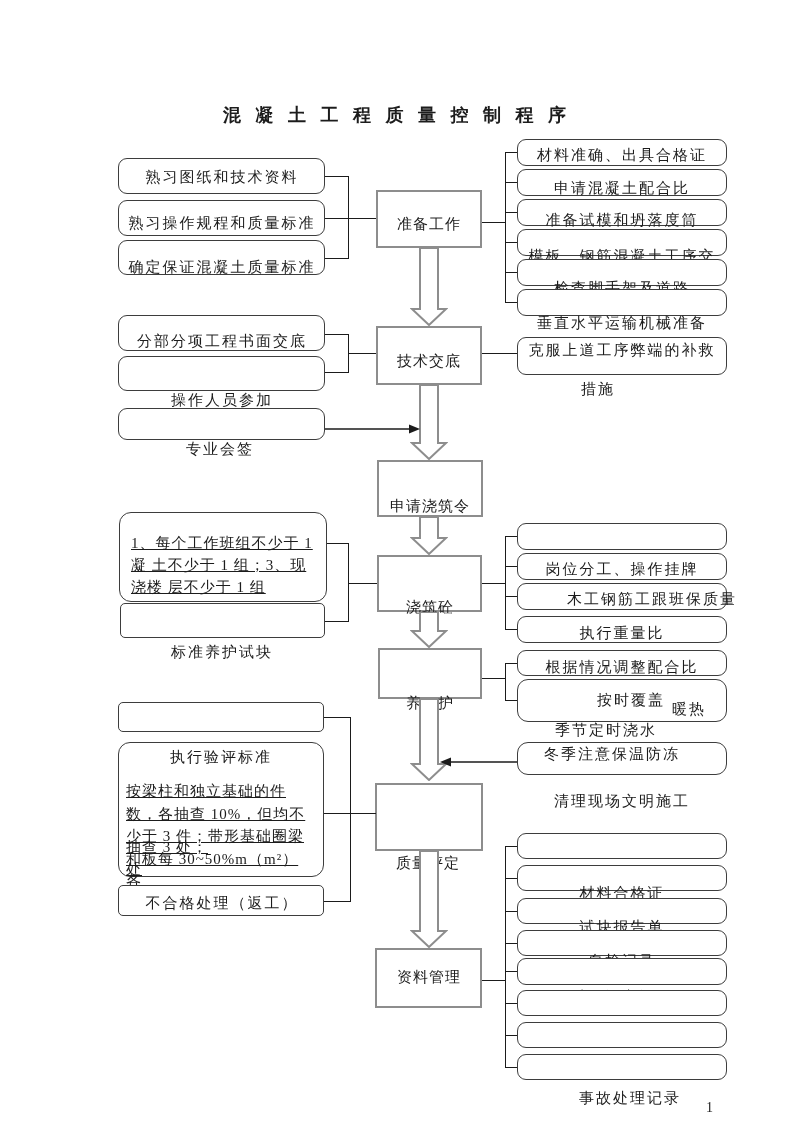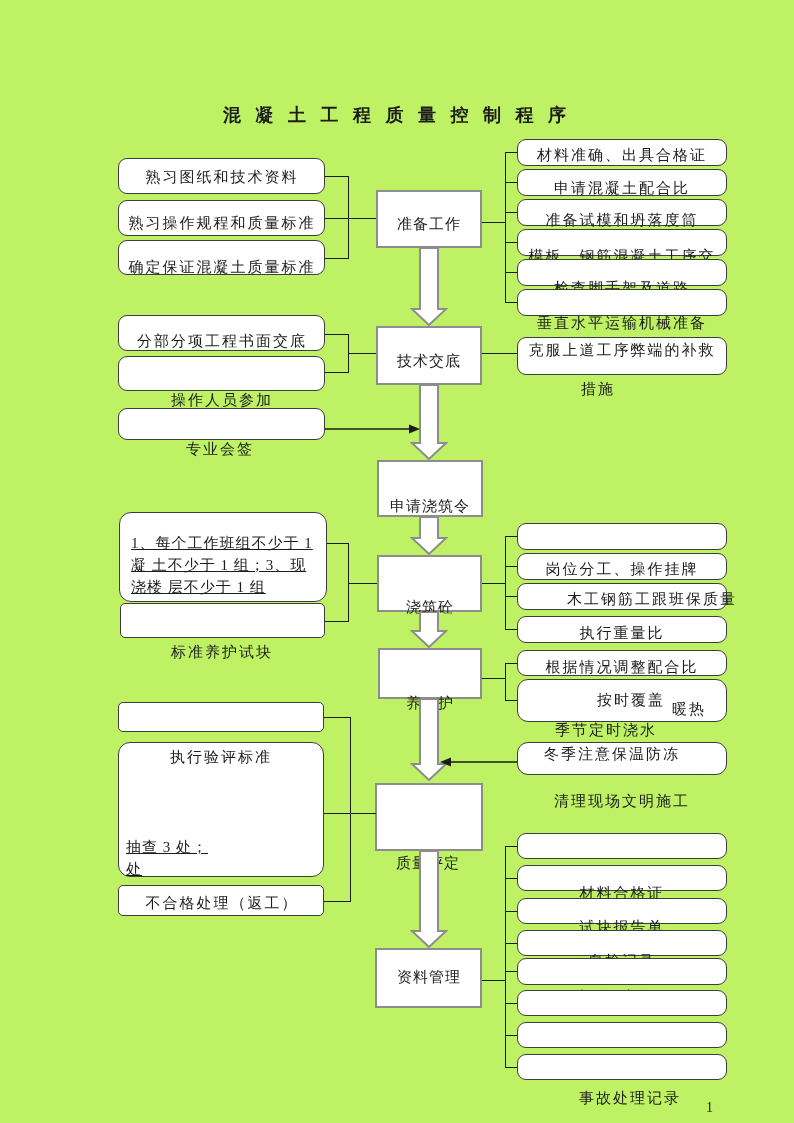--- a/index.html
+++ b/index.html
@@ -1,16 +1,16 @@
 <!DOCTYPE html>
 <html><head>
 <meta charset="utf-8">
 <style>
   html,body{margin:0;padding:0;background:#e8e8e8;}
-  #page{position:relative;width:794px;height:1123px;background:#bef264;margin:0 auto;
+  #page{position:relative;width:794px;height:1123px;background:#ffffff;margin:0 auto;
         font-family:"Liberation Serif","DejaVu Serif",serif;color:#1c1c1c;overflow:hidden;}
   .rbox{position:absolute;border:1.5px solid var(--box-border,#3d3d3d);border-radius:9px;background:#fff;box-sizing:border-box;}
   .sq{border-radius:5px;}
   .cbox{position:absolute;border:2px solid var(--flow-border,#8d8d8d);background:#fff;box-sizing:border-box;}
   .lbl{position:absolute;font-size:15px;letter-spacing:2px;white-space:nowrap;transform:translateX(-50%);}
   .la{transform:none;}
   .flbl{position:absolute;font-size:15px;letter-spacing:1px;white-space:nowrap;transform:translateX(-50%);}
   .ttl{position:absolute;top:103px;left:0;width:100%;text-align:center;font-size:18px;font-weight:600;letter-spacing:5px;}
   .ln{position:absolute;background:#1b1b1b;}
   .para{position:absolute;font-size:15px;line-height:22px;letter-spacing:1px;white-space:nowrap;text-decoration:underline;}
@@ -92,20 +92,27 @@
   <div class="para" style="left:131px;top:532px;">
     <div>1、每个工作班组不少于 1</div>
     <div>凝 土不少于 1 组；3、现</div>
     <div>浇楼 层不少于 1 组</div>
   </div>
   <span class="lbl" style="left:222px;top:643px;">标准养护试块</span>
 
   <div class="rbox sq" style="left:118px;top:702px;width:206px;height:30px;"></div>
   <div class="rbox" style="left:118px;top:742px;width:206px;height:135px;border-radius:12px;"></div>
   <span class="lbl" style="left:221px;top:748px;">执行验评标准</span>
+  <div class="para" style="left:126px;top:780px;line-height:22.5px;">
+    <div>按梁柱和独立基础的件</div>
+    <div>数，各抽查 10%，但均不</div>
+    <div>少于 3 件；带形基础圈梁</div>
+    <div>和板每 30~50%m（m²）</div>
+    <div>各</div>
+  </div>
   <div class="para" style="left:126px;top:836px;">
     <div>抽查 3 处；</div>
     <div>处</div>
   </div>
   <div class="rbox sq" style="left:118px;top:885px;width:206px;height:31px;"></div>
   <span class="lbl" style="left:222px;top:894px;">不合格处理（返工）</span>
 
   <div class="rbox" style="left:517px;top:139px;width:210px;height:27px;"></div>
   <span class="lbl" style="left:622px;top:146px;">材料准确、出具合格证</span>
   <div class="rbox" style="left:517px;top:169px;width:210px;height:27px;"></div>

